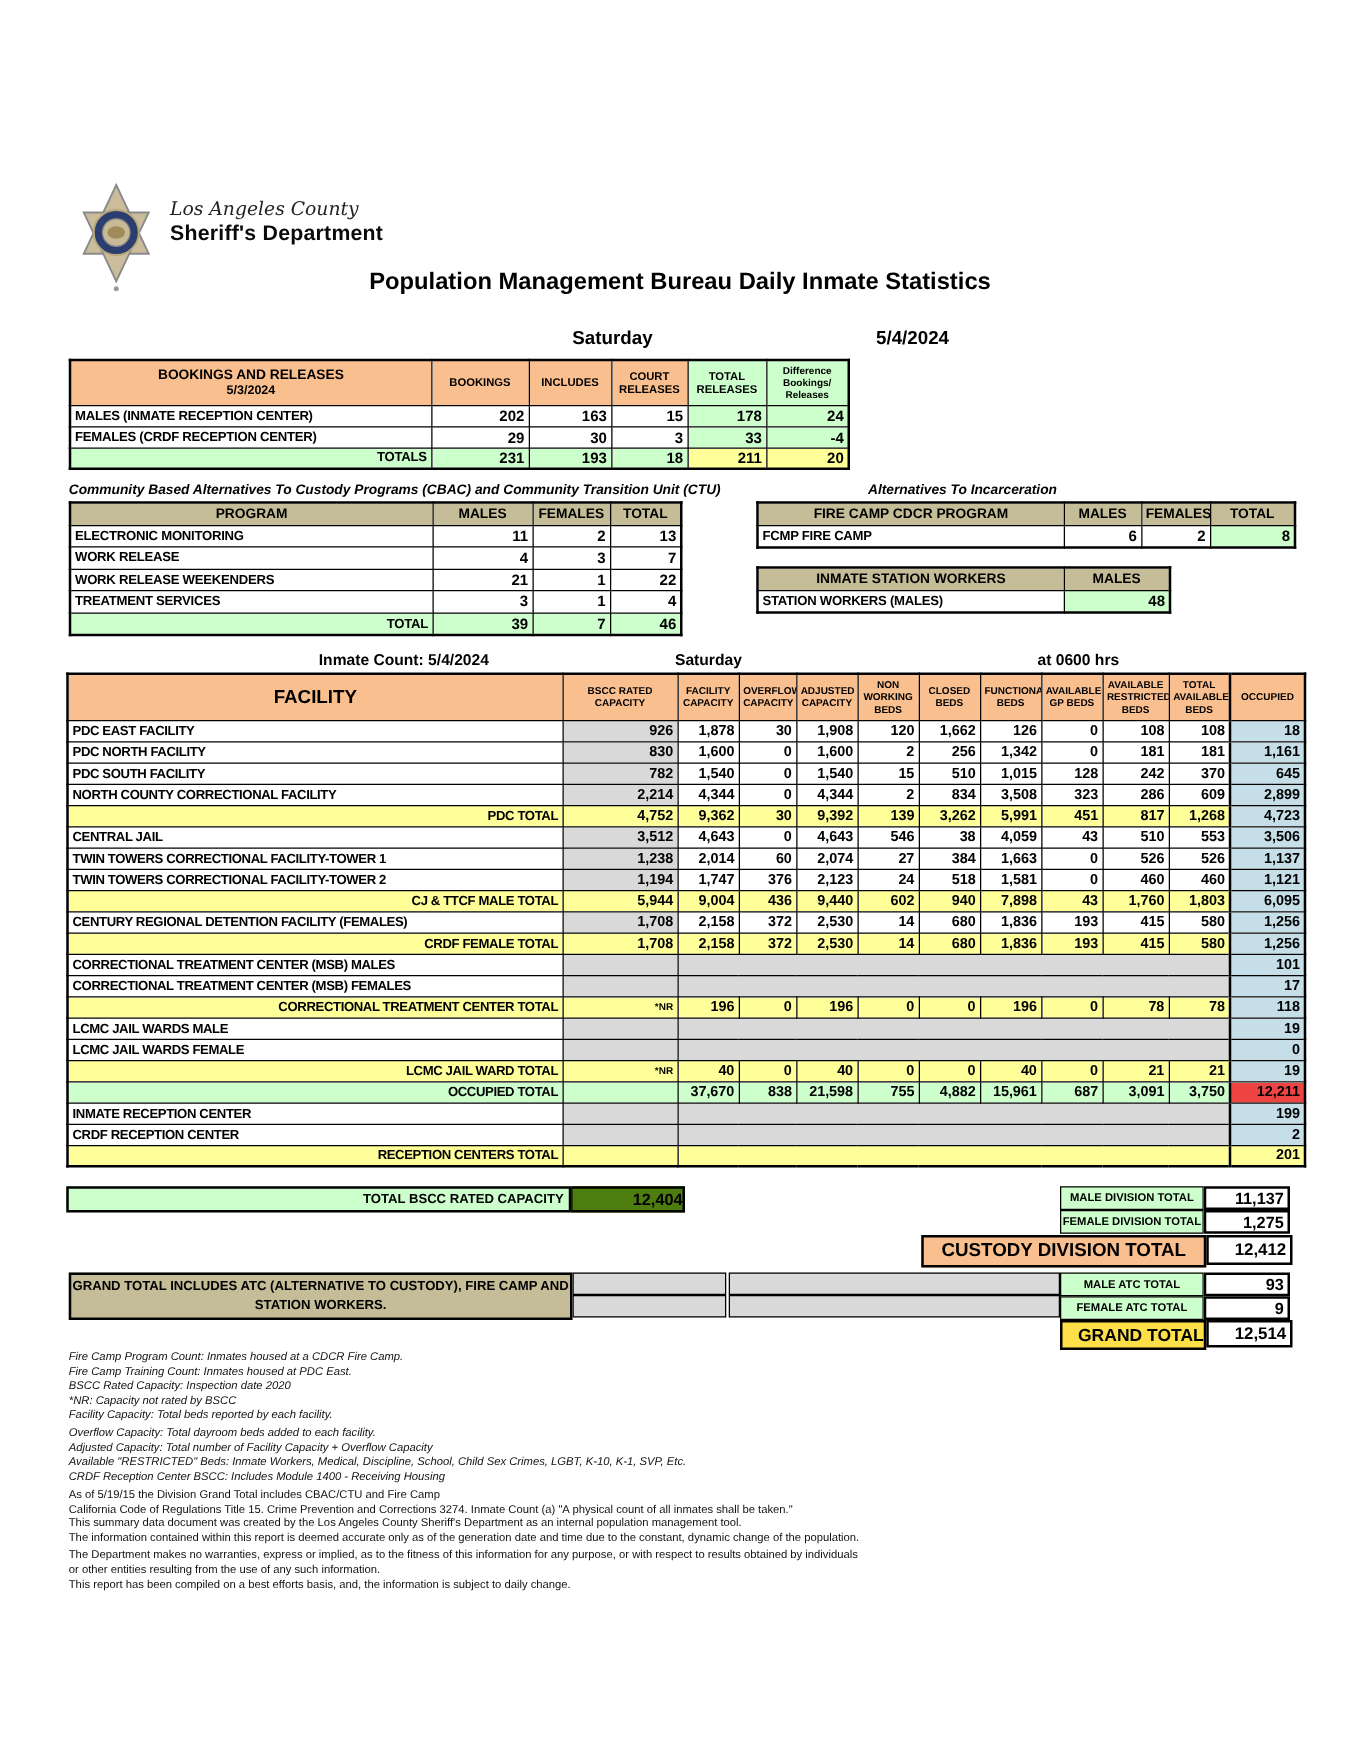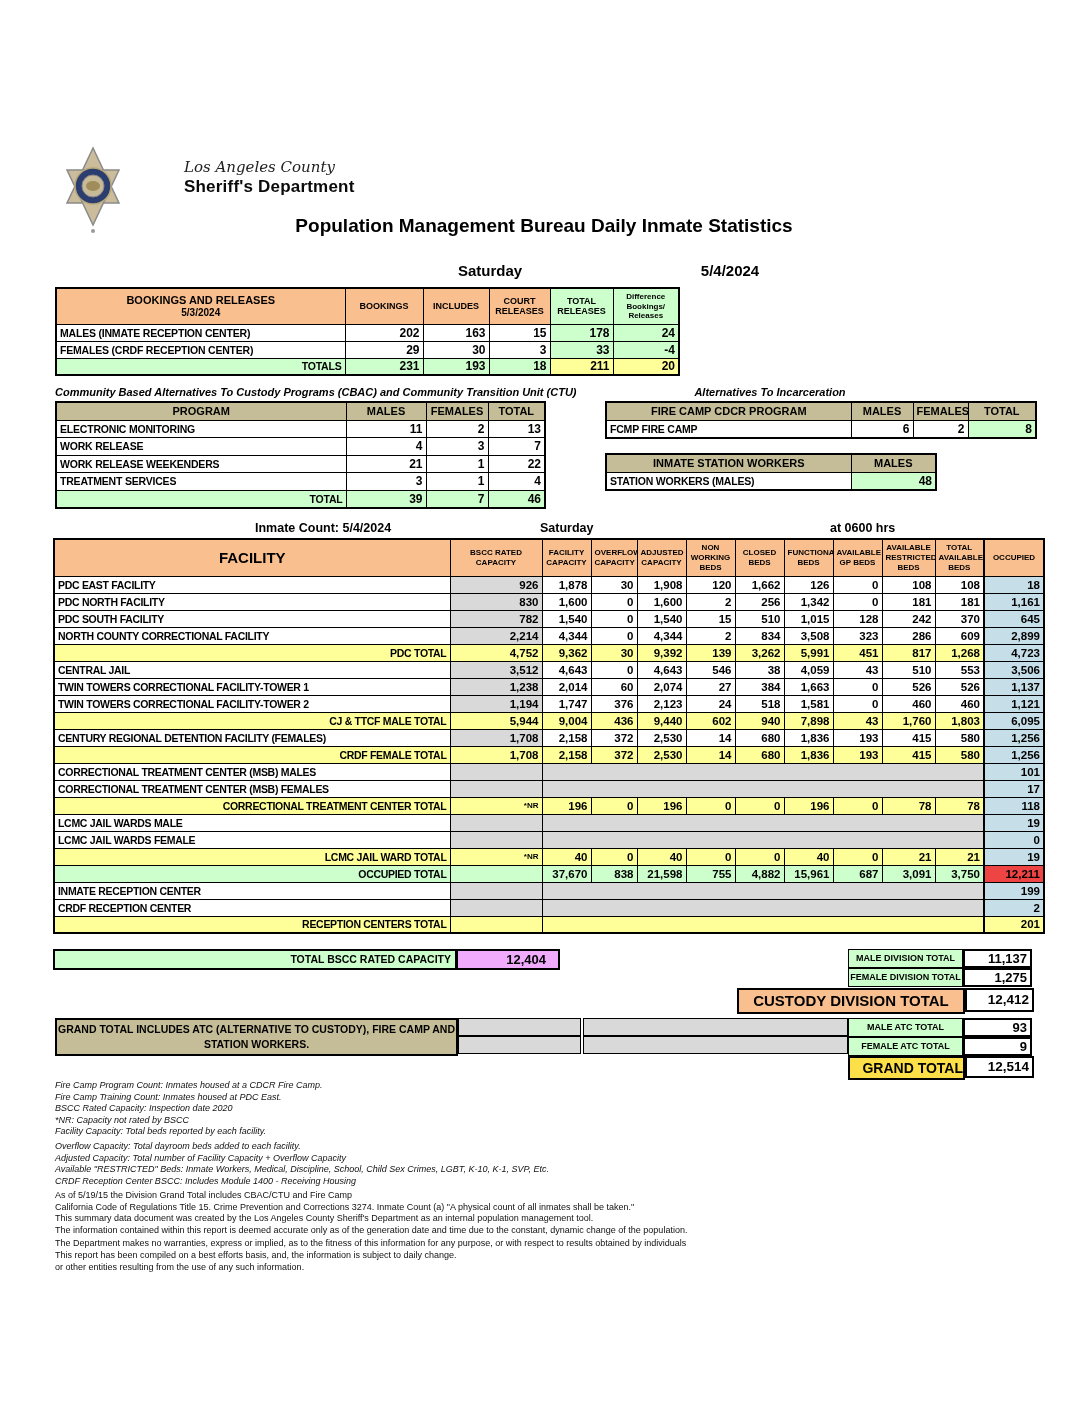--- a/index.html
+++ b/index.html
@@ -1,20 +1,20 @@
 <!DOCTYPE html>
 <html><head>
 <meta charset="utf-8">
 <style>
   html,body{margin:0;padding:0;background:#fff;}
   .page{position:relative;width:1088px;height:1408px;background:#fff;overflow:hidden;
         font-family:"Liberation Sans",sans-serif;color:#000;}
 
   
-  .logo{position:absolute;left:58px;top:146px;display:flex;gap:48px;}
+  .logo{position:absolute;left:58px;top:146px;display:flex;}
   .logo-text{margin-left:8px;margin-top:12px;}
   .logo-county{font-family:"DejaVu Serif",serif;font-style:italic;font-size:15px;color:#222;}
   .logo-dept{font-size:17px;font-weight:bold;letter-spacing:0.2px;color:#0a0a0a;margin-top:1px;}
 
   
   .title{position:absolute;left:0;top:215px;width:1088px;text-align:center;
          font-size:19px;font-weight:bold;}
   .top-day{position:absolute;left:400px;top:262px;width:180px;text-align:center;font-size:15px;font-weight:bold;}
   .top-date{position:absolute;left:660px;top:262px;width:140px;text-align:center;font-size:15px;font-weight:bold;}
 
@@ -76,21 +76,21 @@
   tr.k-merged td.c-gray,tr.k-merged td.c-merge{background:#D9D9D9;}
   tr.k-merged td.c-occ{background:#C6DEE7;}
   tr.k-merged_total td{background:#FFFF99;}
   tr.k-total td.f-label,tr.k-occupied_total td.f-label,tr.k-merged_total td.f-label{text-align:right;}
 
   
   .flexrow{position:absolute;display:flex;}
   .bscc-label{width:396px;background:#CCFFCC;border:2px solid #000;font-size:10.5px;font-weight:bold;
               text-align:right;padding-right:4px;line-height:17px;height:17px;}
   .bscc-value{width:88px;border:2px solid #000;border-left:1px solid #000;font-size:13px;font-weight:bold;
-              text-align:right;padding-right:12px;line-height:17px;height:17px;background:#f0abfc;}
+              text-align:right;padding-right:0;line-height:17px;height:17px;background:#4d7c0f;}
   .dt-label{width:113px;border:1px solid #000;font-size:9px;font-weight:bold;text-align:center;
             line-height:17px;height:17px;background:#CCFFCC;}
   .dt-value{width:62px;border:2px solid #000;font-size:13px;font-weight:bold;text-align:right;
             padding-right:3px;line-height:15px;height:15px;background:#fff;}
   .custody-label{width:224px;border:2px solid #000;font-size:15px;font-weight:bold;text-align:center;
             line-height:22px;height:22px;background:#FABF8F;}
   .custody-value{width:62px;border:2px solid #000;font-size:13.5px;font-weight:bold;text-align:right;
             padding-right:3px;line-height:20px;height:20px;background:#fff;}
   .grand-label{width:113px;border:2px solid #000;font-size:14px;font-weight:bold;text-align:right;
             line-height:20px;height:20px;background:#fde047;}
@@ -602,17 +602,17 @@
     <div class="fn-i">Available "RESTRICTED" Beds: Inmate Workers, Medical, Discipline, School, Child Sex Crimes,  LGBT, K-10, K-1, SVP, Etc.</div>
     <div class="fn-i">CRDF Reception Center BSCC: Includes Module 1400 - Receiving Housing</div>
     <div class="fn-gap">As of 5/19/15 the Division Grand Total includes CBAC/CTU and Fire Camp</div>
     <div>California Code of Regulations Title 15. Crime Prevention and Corrections 3274. Inmate Count (a) "A physical count of all inmates shall be taken."</div>
   </div>
 
   <div class="disclaimer">
     <div>This summary data document was created by the Los Angeles County Sheriff's Department as an internal population management tool.</div>
     <div>The information contained within this report is deemed accurate only as of the generation date and time due to the constant, dynamic change of the population.</div>
     <div>The Department makes no warranties, express or implied, as to the fitness of this information for any purpose, or with respect to results obtained by individuals</div>
+    <div>or other entities resulting from the use of any such information.</div>
     <div>This report has been compiled on a best efforts basis, and, the information is subject to daily change.</div>
-    <div>or other entities resulting from the use of any such information.</div>
   </div>
 
 </div>
 
 </body></html>

